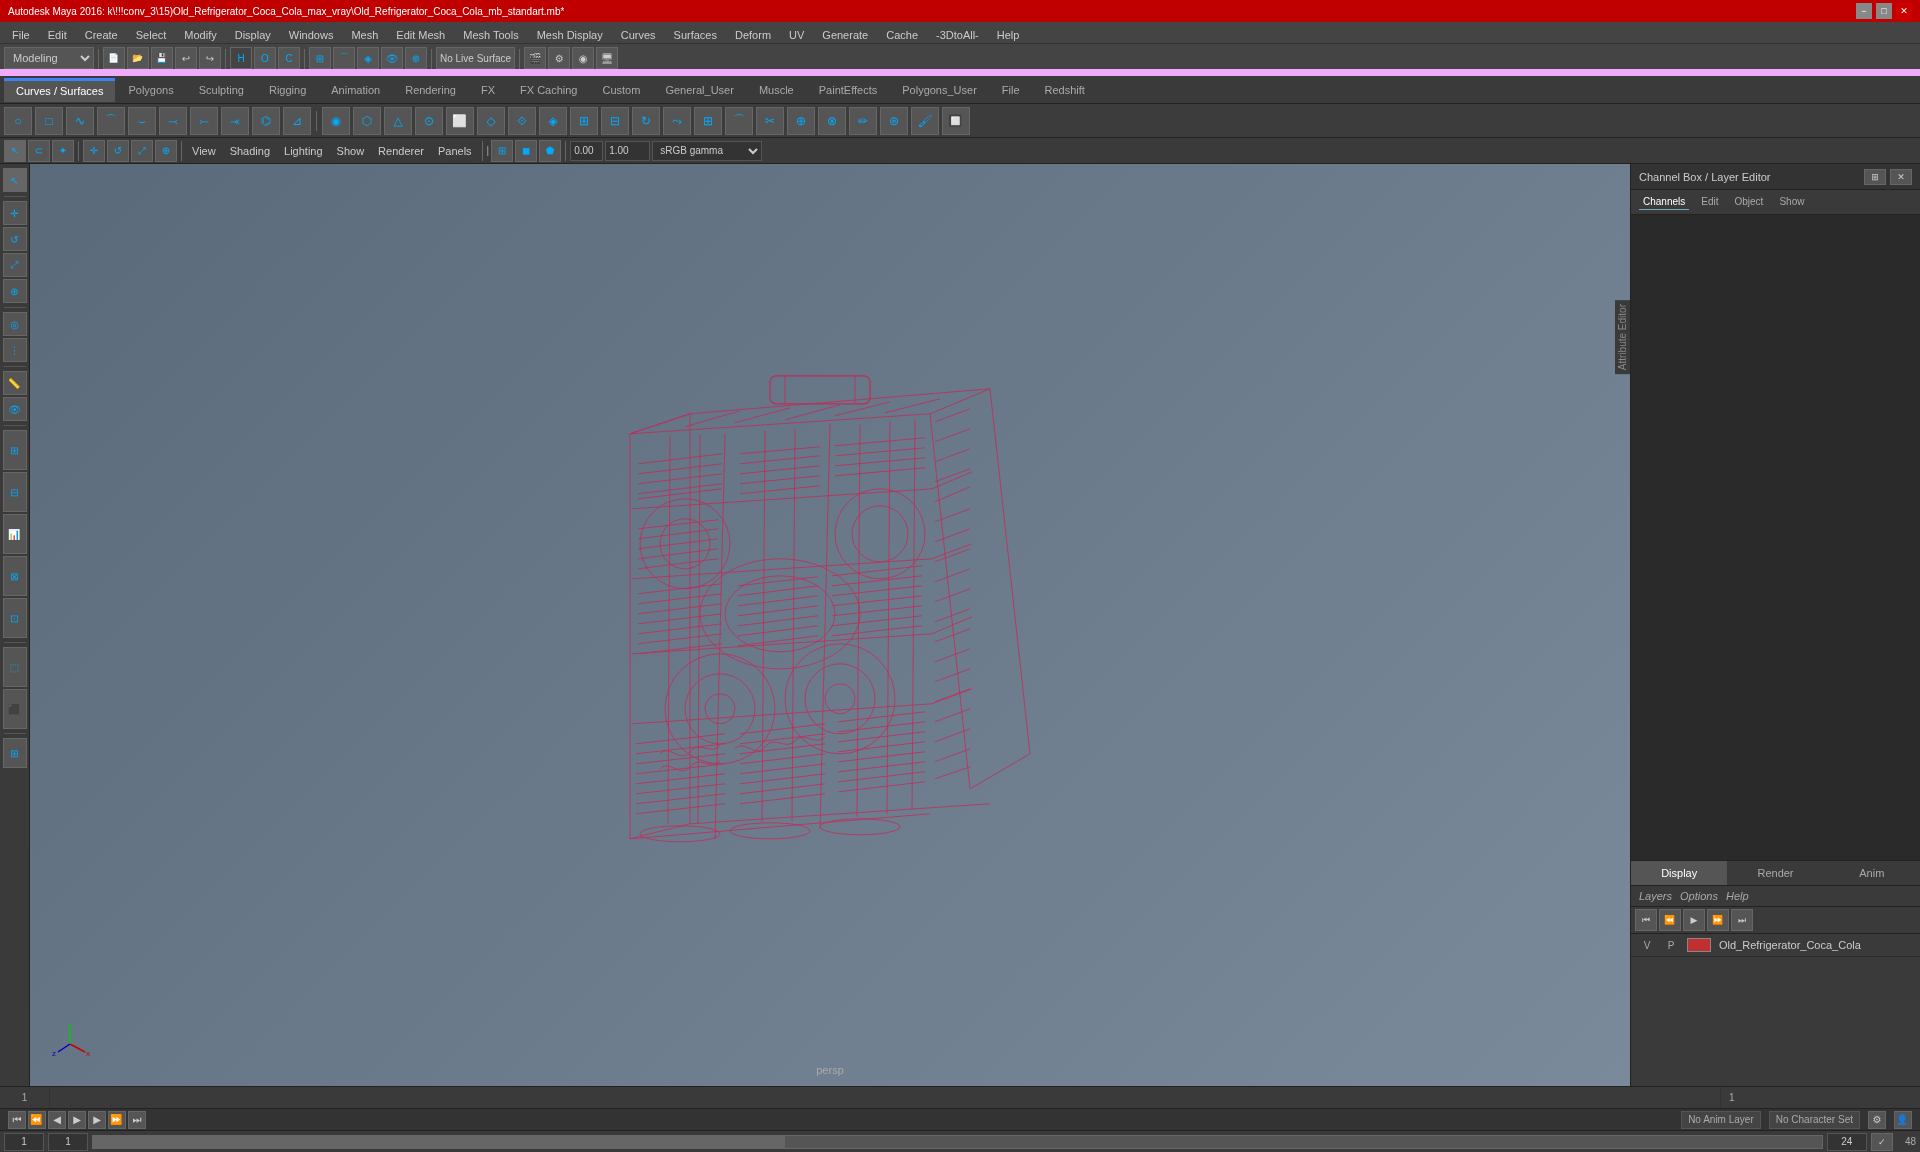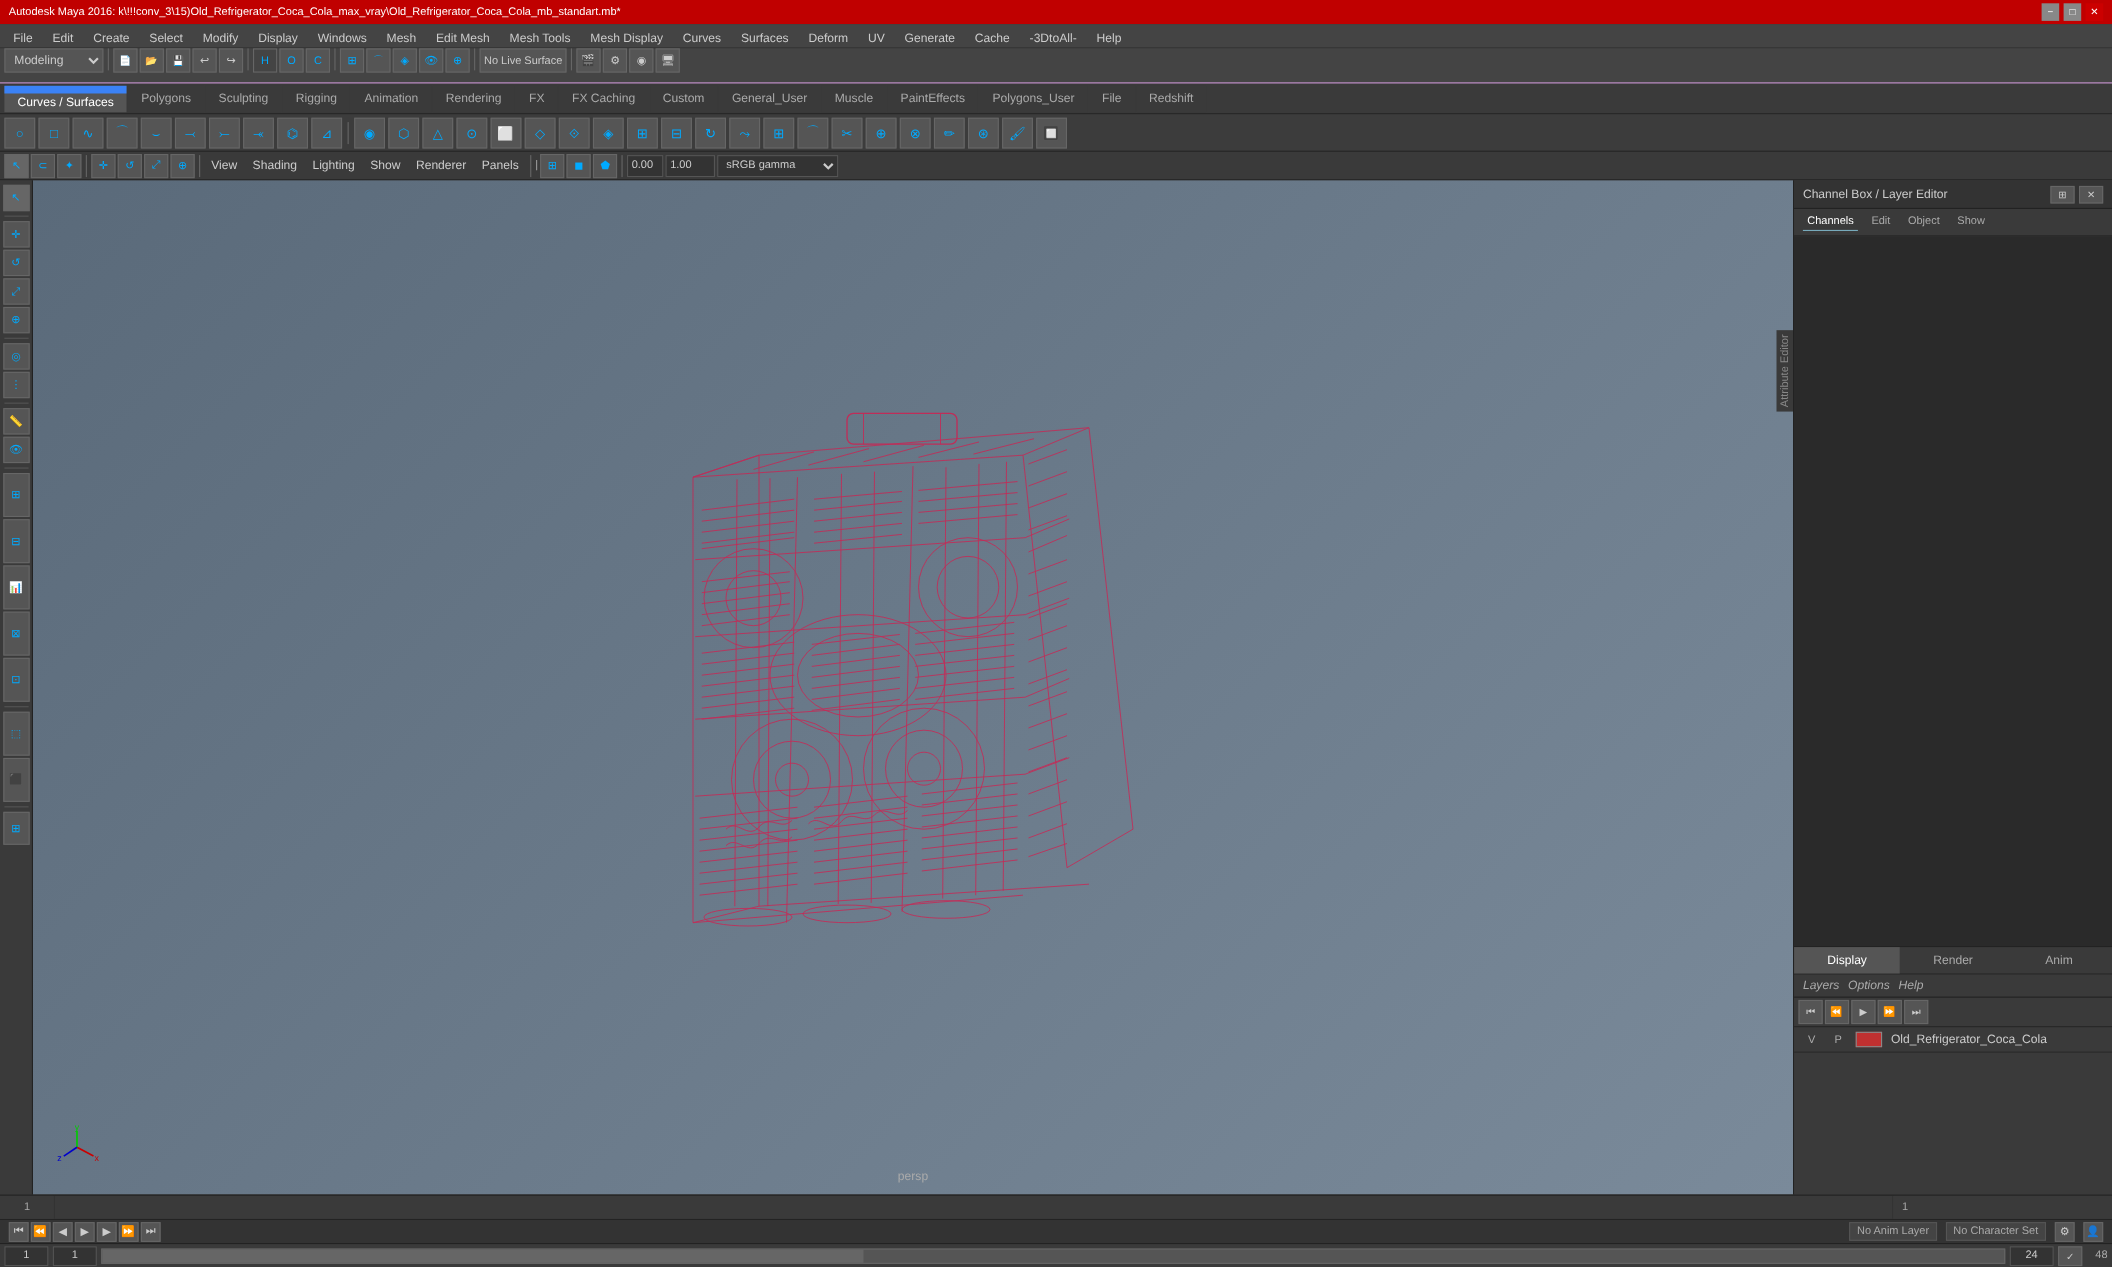--- a/index.html
+++ b/index.html
@@ -50,24 +50,24 @@
       font-size: 11px;
       cursor: pointer;
     }
 
     
     .toolbar-row {
       width: 100%;
       height: 30px;
       background: #444;
       display: flex;
-      align-items: flex-start;
+      align-items: flex-end;
       padding: 0 4px;
       gap: 2px;
-      border-bottom: 1px solid #f0abfc;
+      border-bottom: 7px solid #f0abfc;
     }
     .tb-btn {
       height: 22px;
       min-width: 22px;
       background: #555;
       border: 1px solid #666;
       color: #ccc;
       font-size: 10px;
       display: flex;
       align-items: center;
@@ -117,21 +117,21 @@
       align-items: center;
       font-size: 11px;
       cursor: pointer;
       color: #aaa;
       background: #3a3a3a;
       border-top: 1px solid transparent;
     }
     .tab.active {
       background: #555;
       color: #fff;
-      border-top: 7px solid #3b82f6;
+      border-top: 3px solid #3b82f6;
     }
 
     
     #tools-shelf {
       width: 100%;
       height: 34px;
       background: #3c3c3c;
       display: flex;
       align-items: center;
       padding: 0 4px;
@@ -846,21 +846,21 @@
 <div id="timeline-controls" style="height:22px;background:#333;display:flex;align-items:center;justify-content:space-between;padding:0 8px;border-top:1px solid #222;">
   <div style="display:flex;gap:2px;">
     <div class="tc-btn">⏮</div>
     <div class="tc-btn">⏪</div>
     <div class="tc-btn">◀</div>
     <div class="tc-btn" style="background:#555;">▶</div>
     <div class="tc-btn">▶</div>
     <div class="tc-btn">⏩</div>
     <div class="tc-btn">⏭</div>
   </div>
-  <div style="display:flex;align-items:center;gap:8px;">
+  <div style="display:flex;gap:8px;">
     <span style="color:#aaa;font-size:10px;background:#444;padding:2px 6px;border:1px solid #555;cursor:pointer;">No Anim Layer</span>
     <span style="color:#aaa;font-size:10px;background:#444;padding:2px 6px;border:1px solid #555;cursor:pointer;">No Character Set</span>
     <div class="tc-btn">⚙</div>
     <div class="tc-btn">👤</div>
   </div>
 </div>
 
 <div id="frame-range">
   <input class="fr-input" value="1" style="">
   <input class="fr-input" value="1" style="">

